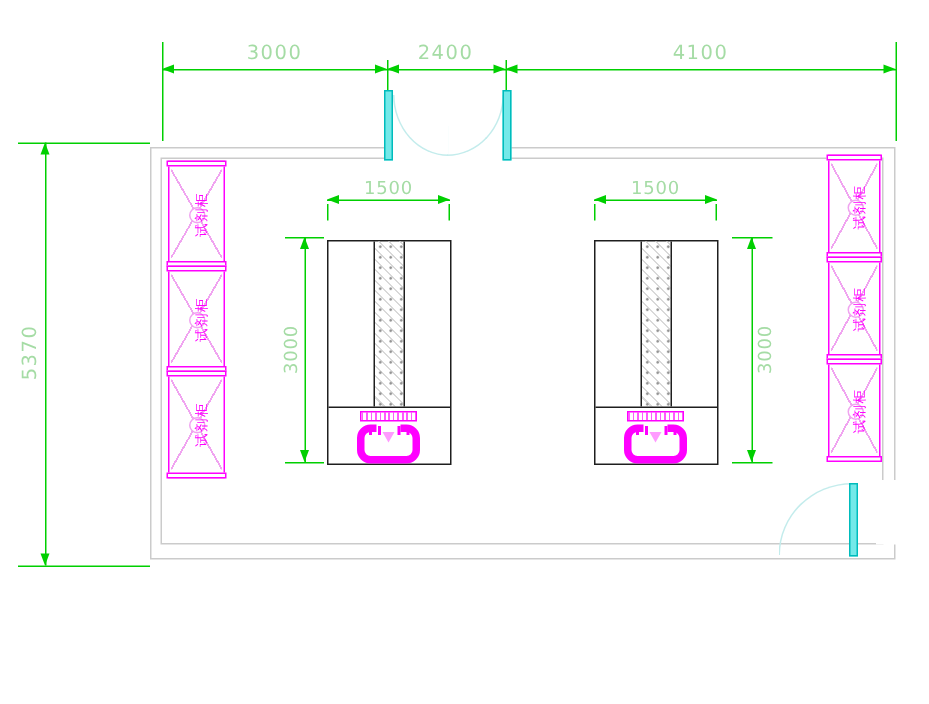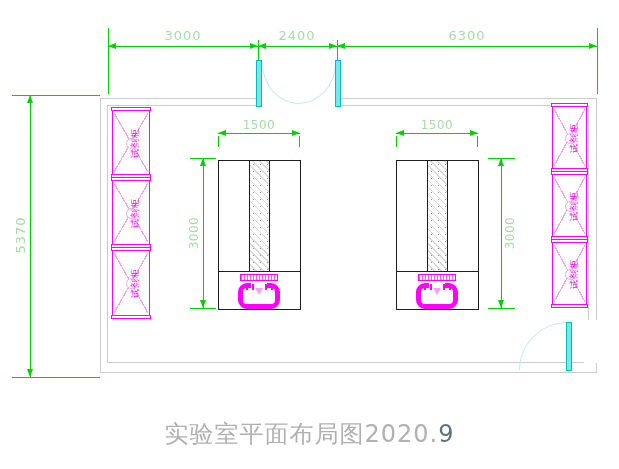--- a/index.html
+++ b/index.html
@@ -70,21 +70,21 @@
   <div class="gline" style="left:258px;top:40px;width:1px;height:22px;"></div>
   <div class="gline" style="left:337px;top:40px;width:1px;height:22px;"></div>
   <div class="arw l" style="left:108px;top:43px;"></div>
   <div class="arw r" style="left:589px;top:43px;"></div>
   <div class="arw r" style="left:250px;top:43px;"></div>
   <div class="arw l" style="left:258px;top:43px;"></div>
   <div class="arw r" style="left:329px;top:43px;"></div>
   <div class="arw l" style="left:337px;top:43px;"></div>
   <div class="dimtext" style="left:143px;top:29px;width:80px;">3000</div>
   <div class="dimtext" style="left:257px;top:29px;width:80px;">2400</div>
-  <div class="dimtext" style="left:427px;top:29px;width:80px;">6300</div>
+  <div class="dimtext" style="left:427px;top:29px;width:80px;">4100</div>
 
   <div class="gline" style="left:30px;top:95px;width:1px;height:282px;"></div>
   <div class="gline" style="left:12px;top:95px;width:88px;height:1px;"></div>
   <div class="gline" style="left:12px;top:377px;width:88px;height:1px;"></div>
   <div class="arw u" style="left:27px;top:95px;"></div>
   <div class="arw d" style="left:27px;top:369px;"></div>
   <div class="dimtext rot" style="left:-19px;top:228px;width:80px;">5370</div>
 
   <div class="wall" style="left:100px;top:98px;width:495px;height:273px;"></div>
   <div class="wall" style="left:107px;top:105px;width:480px;height:256px;"></div>
@@ -194,15 +194,14 @@
   <div class="arw r" style="left:470px;top:130px;"></div>
   <div class="dimtext small" style="left:396px;top:118px;width:82px;">1500</div>
 
   <div class="gline" style="left:501px;top:158px;width:1px;height:150px;"></div>
   <div class="gline" style="left:488px;top:158px;width:27px;height:1px;"></div>
   <div class="gline" style="left:488px;top:308px;width:27px;height:1px;"></div>
   <div class="arw u" style="left:498px;top:158px;"></div>
   <div class="arw d" style="left:498px;top:300px;"></div>
   <div class="dimtext small rot" style="left:470px;top:226px;width:80px;">3000</div>
 
-  <div id="title"><span>实验室平面布局图2020.</span><span class="suffix">9</span></div>
 
 </div>
 
 </body></html>

